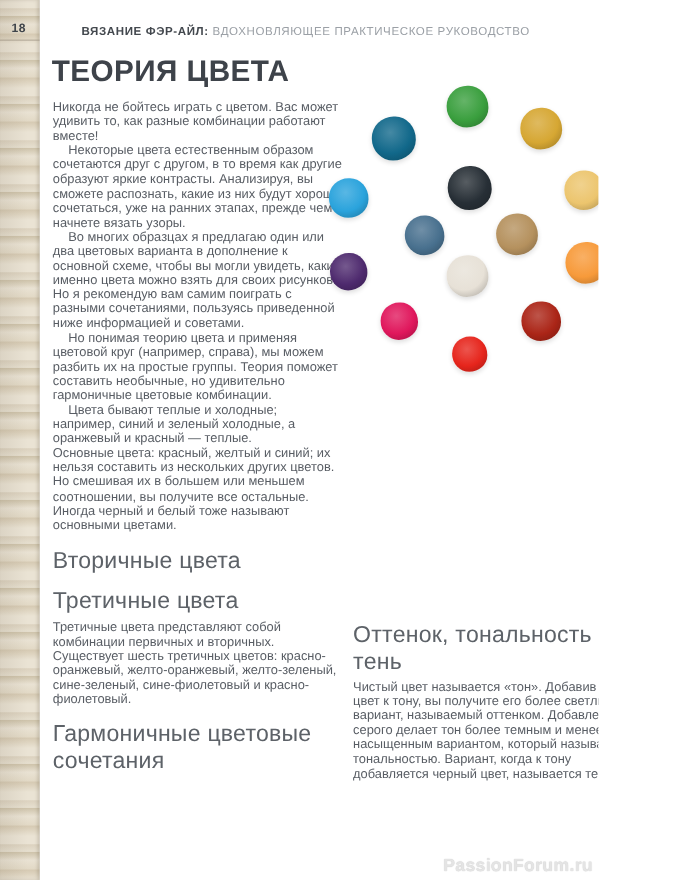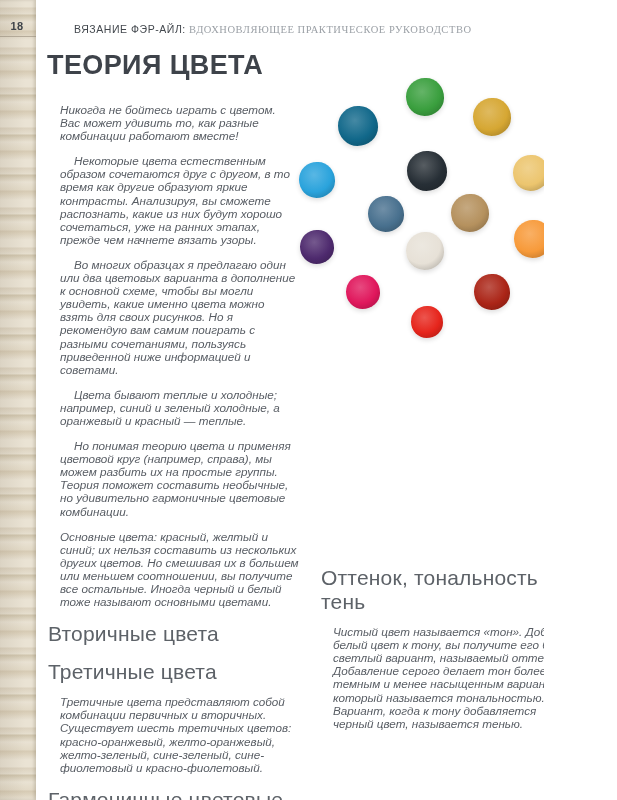--- a/index.html
+++ b/index.html
@@ -25,32 +25,31 @@
     font-size:11px;font-weight:700;color:#3f444a;letter-spacing:0.5px;
   }
   .pagenum-rule{
     position:absolute;left:0;top:36px;width:36px;height:1px;
     background:#8f8574;opacity:0.55;
   }
   .header{
     position:absolute;left:49px;top:23px;width:540px;
     font-size:10.5px;letter-spacing:0.55px;white-space:nowrap;
   }
-  .header .hb{color:#43484e;font-weight:400;padding-left:25px;}
-  .header .hr{color:#9ba0a6;font-weight:400;font-family:Liberation Serif, serif;}
+  .header .hb{color:#43484e;font-weight:700;padding-left:25px;}
+  .header .hr{color:#9ba0a6;font-weight:400;}
   .title{
     position:absolute;left:47px;top:50px;
     font-size:27px;font-weight:700;color:#3e434a;letter-spacing:0.4px;
   }
   .left-col{position:absolute;left:48px;top:91px;width:263px;}
   .right-col{position:absolute;left:321px;top:566px;width:268px;}
   p.body{
-    font-size:11.7px;line-height:1.12;color:#585d64;margin:12px;
+    font-size:11.7px;line-height:1.12;color:#585d64;margin:0;
     text-align:left;
-    font-style:italic;
   }
   p.ind{text-indent:14px;}
   h2.sec{
     font-size:21px;font-weight:400;color:#5d6268;
     margin:14px 0 5px 0;line-height:1.12;letter-spacing:0.2px;
   }
   .right-col h2.sec:first-child{margin-top:0;}
   
   .collage{position:absolute;left:0;top:0;width:617px;height:800px;pointer-events:none;}
   .pompom{
@@ -76,22 +75,22 @@
 
   <div class="header"><span class="hb">ВЯЗАНИЕ ФЭР-АЙЛ:</span><span class="hr"> ВДОХНОВЛЯЮЩЕЕ ПРАКТИЧЕСКОЕ РУКОВОДСТВО</span></div>
 
   <div class="title">ТЕОРИЯ ЦВЕТА</div>
 
   <div class="left-col">
     <div>
         <p class="body">Никогда не бойтесь играть с цветом. Вас может удивить то, как разные комбинации работают вместе!</p>
         <p class="body ind">Некоторые цвета естественным образом сочетаются друг с другом, в то время как другие образуют яркие контрасты. Анализируя, вы сможете распознать, какие из них будут хорошо сочетаться, уже на ранних этапах, прежде чем начнете вязать узоры.</p>
         <p class="body ind">Во многих образцах я предлагаю один или два цветовых варианта в дополнение к основной схеме, чтобы вы могли увидеть, какие именно цвета можно взять для своих рисунков. Но я рекомендую вам самим поиграть с разными сочетаниями, пользуясь приведенной ниже информацией и советами.</p>
+        <p class="body ind">Но понимая теорию цвета и применяя цветовой круг (например, справа), мы можем разбить их на простые группы. Теория поможет составить необычные, но удивительно гармоничные цветовые комбинации.</p>
         <p class="body ind">Цвета бывают теплые и холодные; например, синий и зеленый холодные, а оранжевый и красный — теплые.</p>
-        <p class="body ind">Но понимая теорию цвета и применяя цветовой круг (например, справа), мы можем разбить их на простые группы. Теория поможет составить необычные, но удивительно гармоничные цветовые комбинации.</p>
       </div>
     <div>
         <p class="body">Основные цвета: красный, желтый и синий; их нельзя составить из нескольких других цветов. Но смешивая их в большем или меньшем соотношении, вы получите все остальные. Иногда черный и белый тоже называют основными цветами.</p>
         <h2 class="sec">Вторичные цвета</h2>
         <h2 class="sec">Третичные цвета</h2>
         <p class="body">Третичные цвета представляют собой комбинации первичных и вторичных. Существует шесть третичных цветов: красно-оранжевый, желто-оранжевый, желто-зеленый, сине-зеленый, сине-фиолетовый и красно-фиолетовый.</p>
         <h2 class="sec">Гармоничные цветовые сочетания</h2>
       </div>
   </div>
 
@@ -112,13 +111,14 @@
       <div class="pompom" style="left: 427px; top: 322px; height: 32px; width: 32px; background: radial-gradient(circle at 42% 36%, rgb(236, 85, 78) 0%, rgb(230, 37, 28) 55%, rgb(166, 27, 20) 97%);"></div>
     </div>
 
   <div class="right-col">
     <div>
         <h2 class="sec">Оттенок, тональность и тень</h2>
         <p class="body">Чистый цвет называется «тон». Добавив белый цвет к тону, вы получите его более светлый вариант, называемый оттенком. Добавление серого делает тон более темным и менее насыщенным вариантом, который называется тональностью. Вариант, когда к тону добавляется черный цвет, называется тенью.</p>
       </div>
   </div>
 
+  <div class="watermark">PassionForum.ru</div>
 </div>
 
 </body></html>

